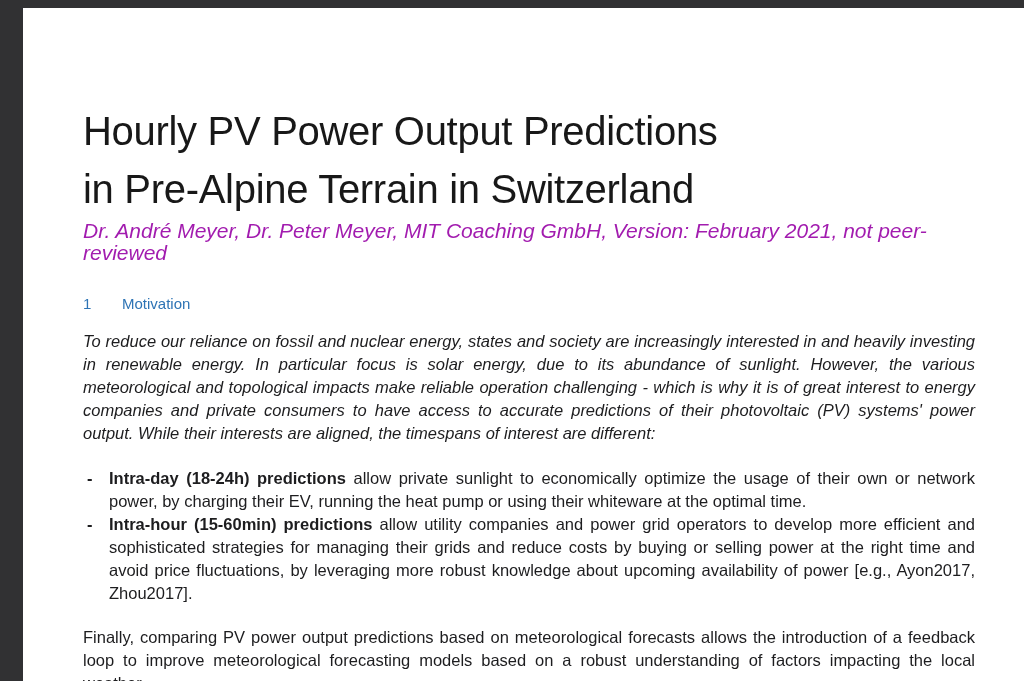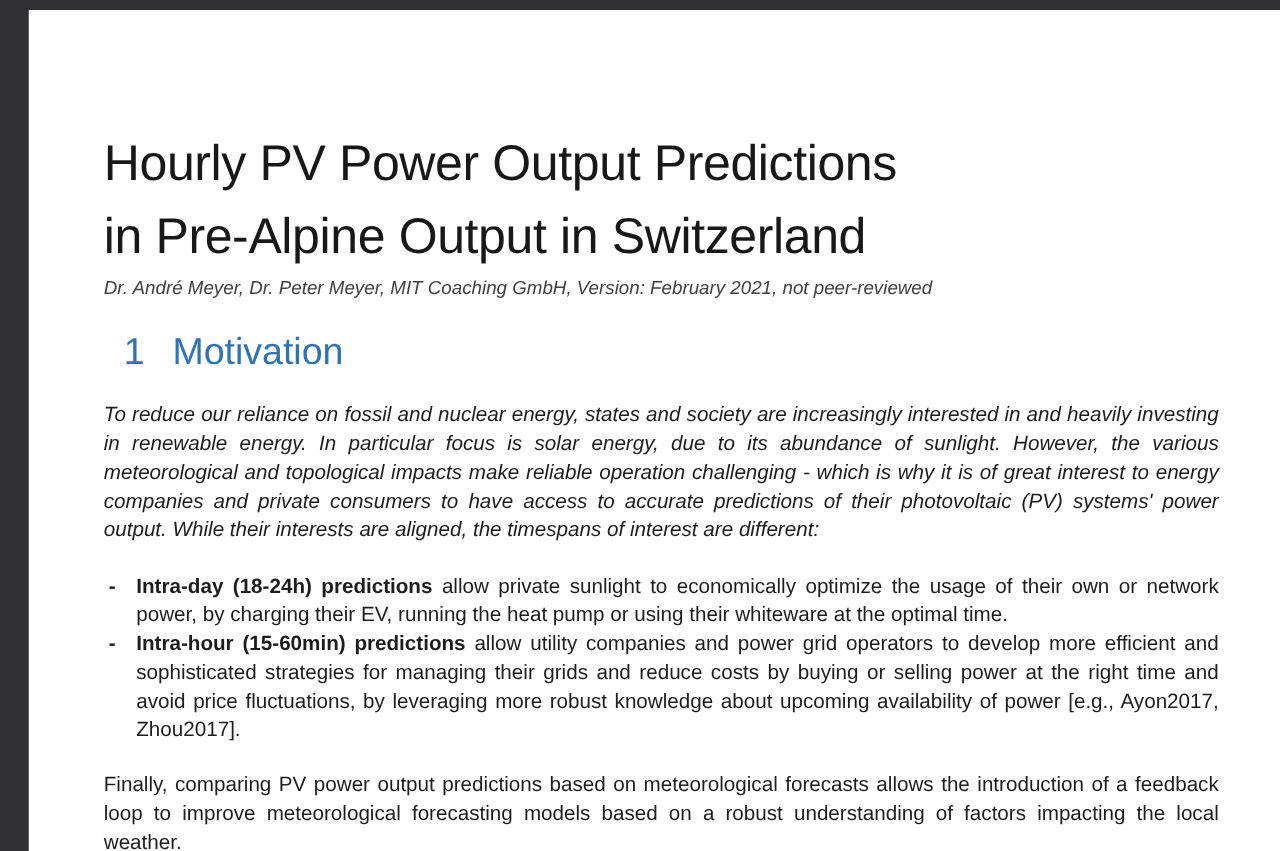--- a/index.html
+++ b/index.html
@@ -29,31 +29,30 @@
     margin: 0;
     font-size: 40px;
     line-height: 58px;
     font-weight: 300;
     letter-spacing: -0.3px;
     color: #181818;
   }
   .byline {
     margin-top: 2px;
     font-style: italic;
-    font-size: 15px;
+    font-size: 21px;
     line-height: 22px;
-    color: #404040;
+    color: #a21caf;
   }
   .section-heading {
     margin-top: 26px;
-    font-size: 30px;
+    font-size: 15px;
     line-height: 28px;
     font-weight: 400;
     color: var(--heading-blue, #2E74B5);
-    margin-left: 16px;
   }
   .section-number {
     display: inline-block;
     width: 39px;
   }
   .body-text {
     font-size: 16.5px;
     line-height: 23px;
     text-align: justify;
     color: var(--text, #1d1d1f);
@@ -78,21 +77,21 @@
   .closing-para { margin-top: 21px; }
 </style>
 </head>
 <body>
 
 <div class="page">
   <div class="content">
 
     <h1 class="doc-title">
       <span>Hourly PV Power Output Predictions</span><br>
-      <span>in Pre-Alpine Output in Switzerland</span>
+      <span>in Pre-Alpine Terrain in Switzerland</span>
     </h1>
 
     <div class="byline">Dr. André Meyer, Dr. Peter Meyer, MIT Coaching GmbH, Version: February 2021, not peer-reviewed</div>
 
     <h2 class="section-heading">
       <span class="section-number">1</span><span>Motivation</span>
     </h2>
 
     <p class="body-text intro-para">To reduce our reliance on fossil and nuclear energy, states and society are increasingly interested in and heavily investing in renewable energy. In particular focus is solar energy, due to its abundance of sunlight. However, the various meteorological and topological impacts make reliable operation challenging - which is why it is of great interest to energy companies and private consumers to have access to accurate predictions of their photovoltaic (PV) systems' power output. While their interests are aligned, the timespans of interest are different:</p>
 

